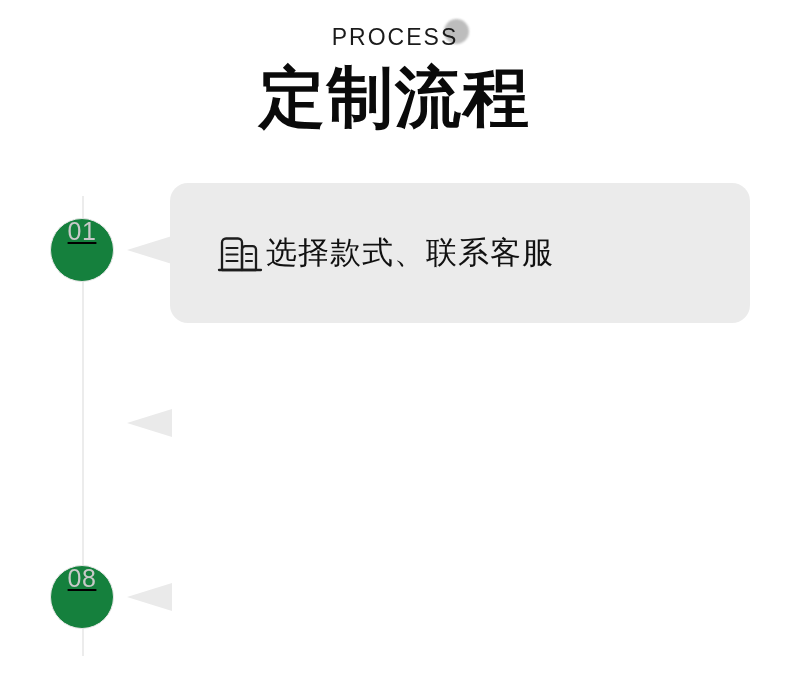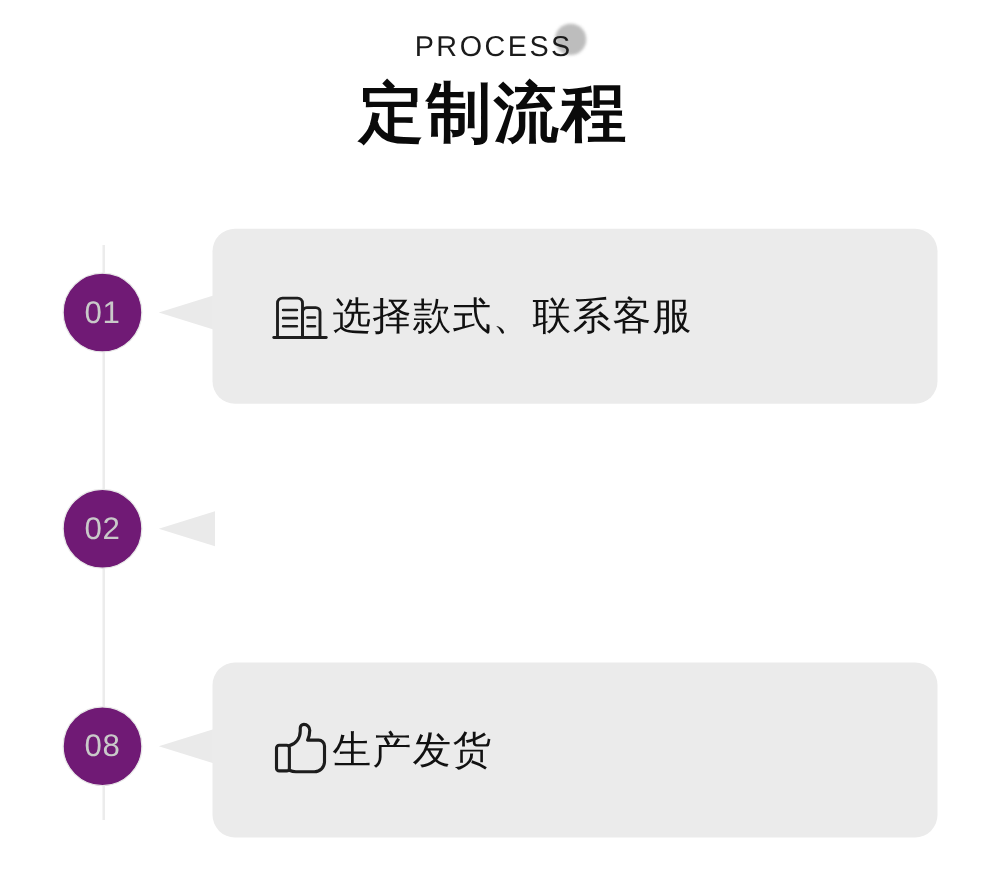--- a/index.html
+++ b/index.html
@@ -49,21 +49,21 @@
     width: 25px;
     height: 25px;
     border-radius: 50%;
     background: #b8b8b8;
     filter: blur(1.2px);
     opacity: .92;
   }
   .main-title {
     margin: 0;
     padding-top: 13px;
-    font-size: 52px;
+    font-size: 66px;
     font-weight: 700;
     color: #0a0a0a;
     letter-spacing: 2px;
     line-height: 1.08;
     font-family: "DejaVu Sans", "Liberation Sans", sans-serif;
   }
 
   
   .steps {
     position: absolute;
@@ -95,26 +95,26 @@
 
   
   .medallion {
     position: absolute;
     left: 50px;
     top: 35px;
     width: 64px;
     height: 64px;
     border-radius: 50%;
     border: 1.6px solid #e8e8e8;
-    background: #701a75;
+    background: #15803d;
     display: flex;
-    align-items: center;
     justify-content: center;
     box-sizing: border-box;
     z-index: 3;
+    text-decoration: underline;
   }
   .medallion-num {
     font-size: 25px;
     color: #c9c9c9;
     letter-spacing: 0.5px;
     font-family: "Liberation Sans", "DejaVu Sans", sans-serif;
     font-weight: 400;
     line-height: 1;
   }
 
@@ -191,35 +191,23 @@
           <path d="M12.5 21h11M12.5 27.5h11M12.5 34h11" stroke="#1d1d1d" stroke-width="2.1" stroke-linecap="round"></path>
           <path d="M32 27h6M32 34h6" stroke="#1d1d1d" stroke-width="2.1" stroke-linecap="round"></path>
           <path d="M5 43h42" stroke="#1d1d1d" stroke-width="2.3" stroke-linecap="round"></path>
         </svg>
       </span>
       <span class="card-label">选择款式、联系客服</span>
     </div>
   </div>
 
   <div class="step s2">
-    <div class="medallion">
-      <span class="medallion-num">02</span>
-    </div>
     <div class="pointer"></div>
   </div>
 
   <div class="step s3">
     <div class="medallion">
       <span class="medallion-num">08</span>
     </div>
     <div class="pointer"></div>
-    <div class="card">
-      <span class="card-icon">
-        <svg width="52" height="52" viewBox="0 0 52 52" fill="none">
-          <path d="M17.5 22.5c2.6-.6 4.8-2.1 6.3-4.2 1.7-2.4 2.4-5 2.4-7.6V8.4c0-1.6 1.3-2.9 2.9-2.9 2.6 0 4.7 2.1 4.7 4.7 0 2.7-.6 5.4-1.7 7.9h8.8c2.6 0 4.7 2.1 4.7 4.7v12.5c0 4.5-3.6 8.1-8.1 8.1H22.8c-1.8 0-3.6-.4-5.3-1.2" stroke="#1d1d1d" stroke-width="2.5" stroke-linejoin="round" stroke-linecap="round"></path>
-          <rect x="7.2" y="22.2" width="10.3" height="20.5" rx="2.2" stroke="#1d1d1d" stroke-width="2.5" stroke-linejoin="round"></rect>
-        </svg>
-      </span>
-      <span class="card-label">生产发货</span>
-    </div>
   </div>
 
 </div>
 
 </body></html>

